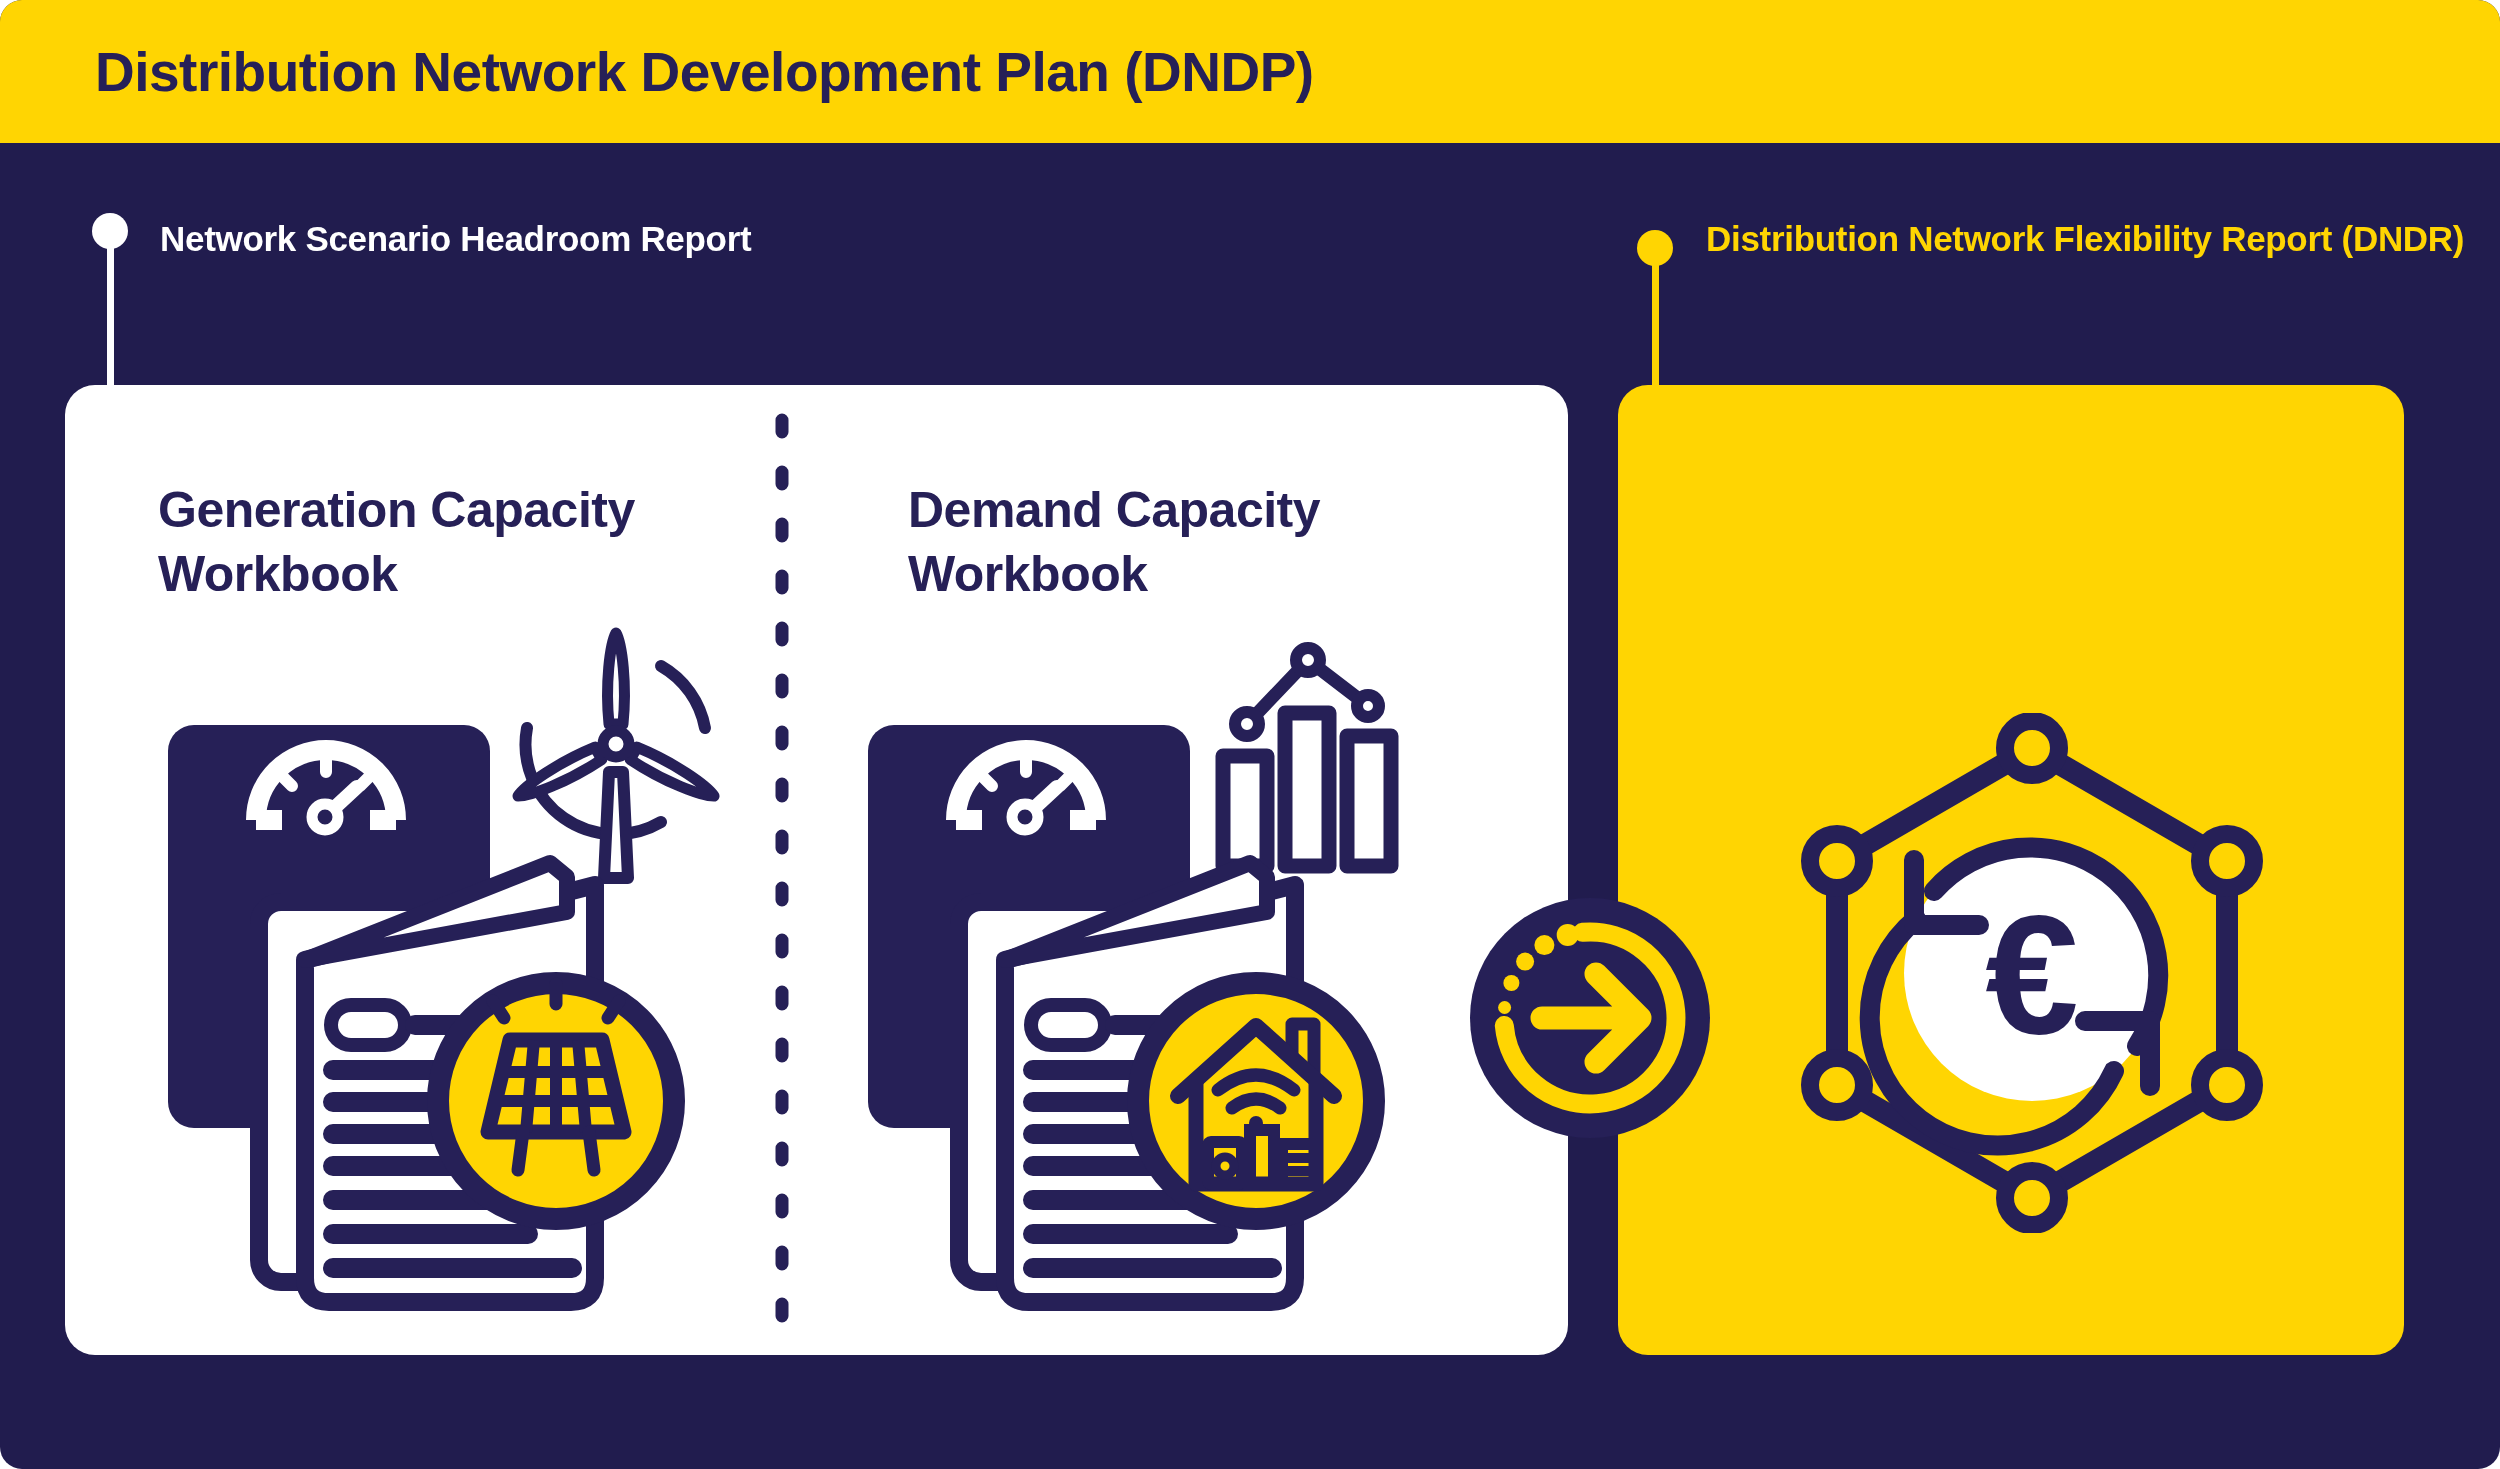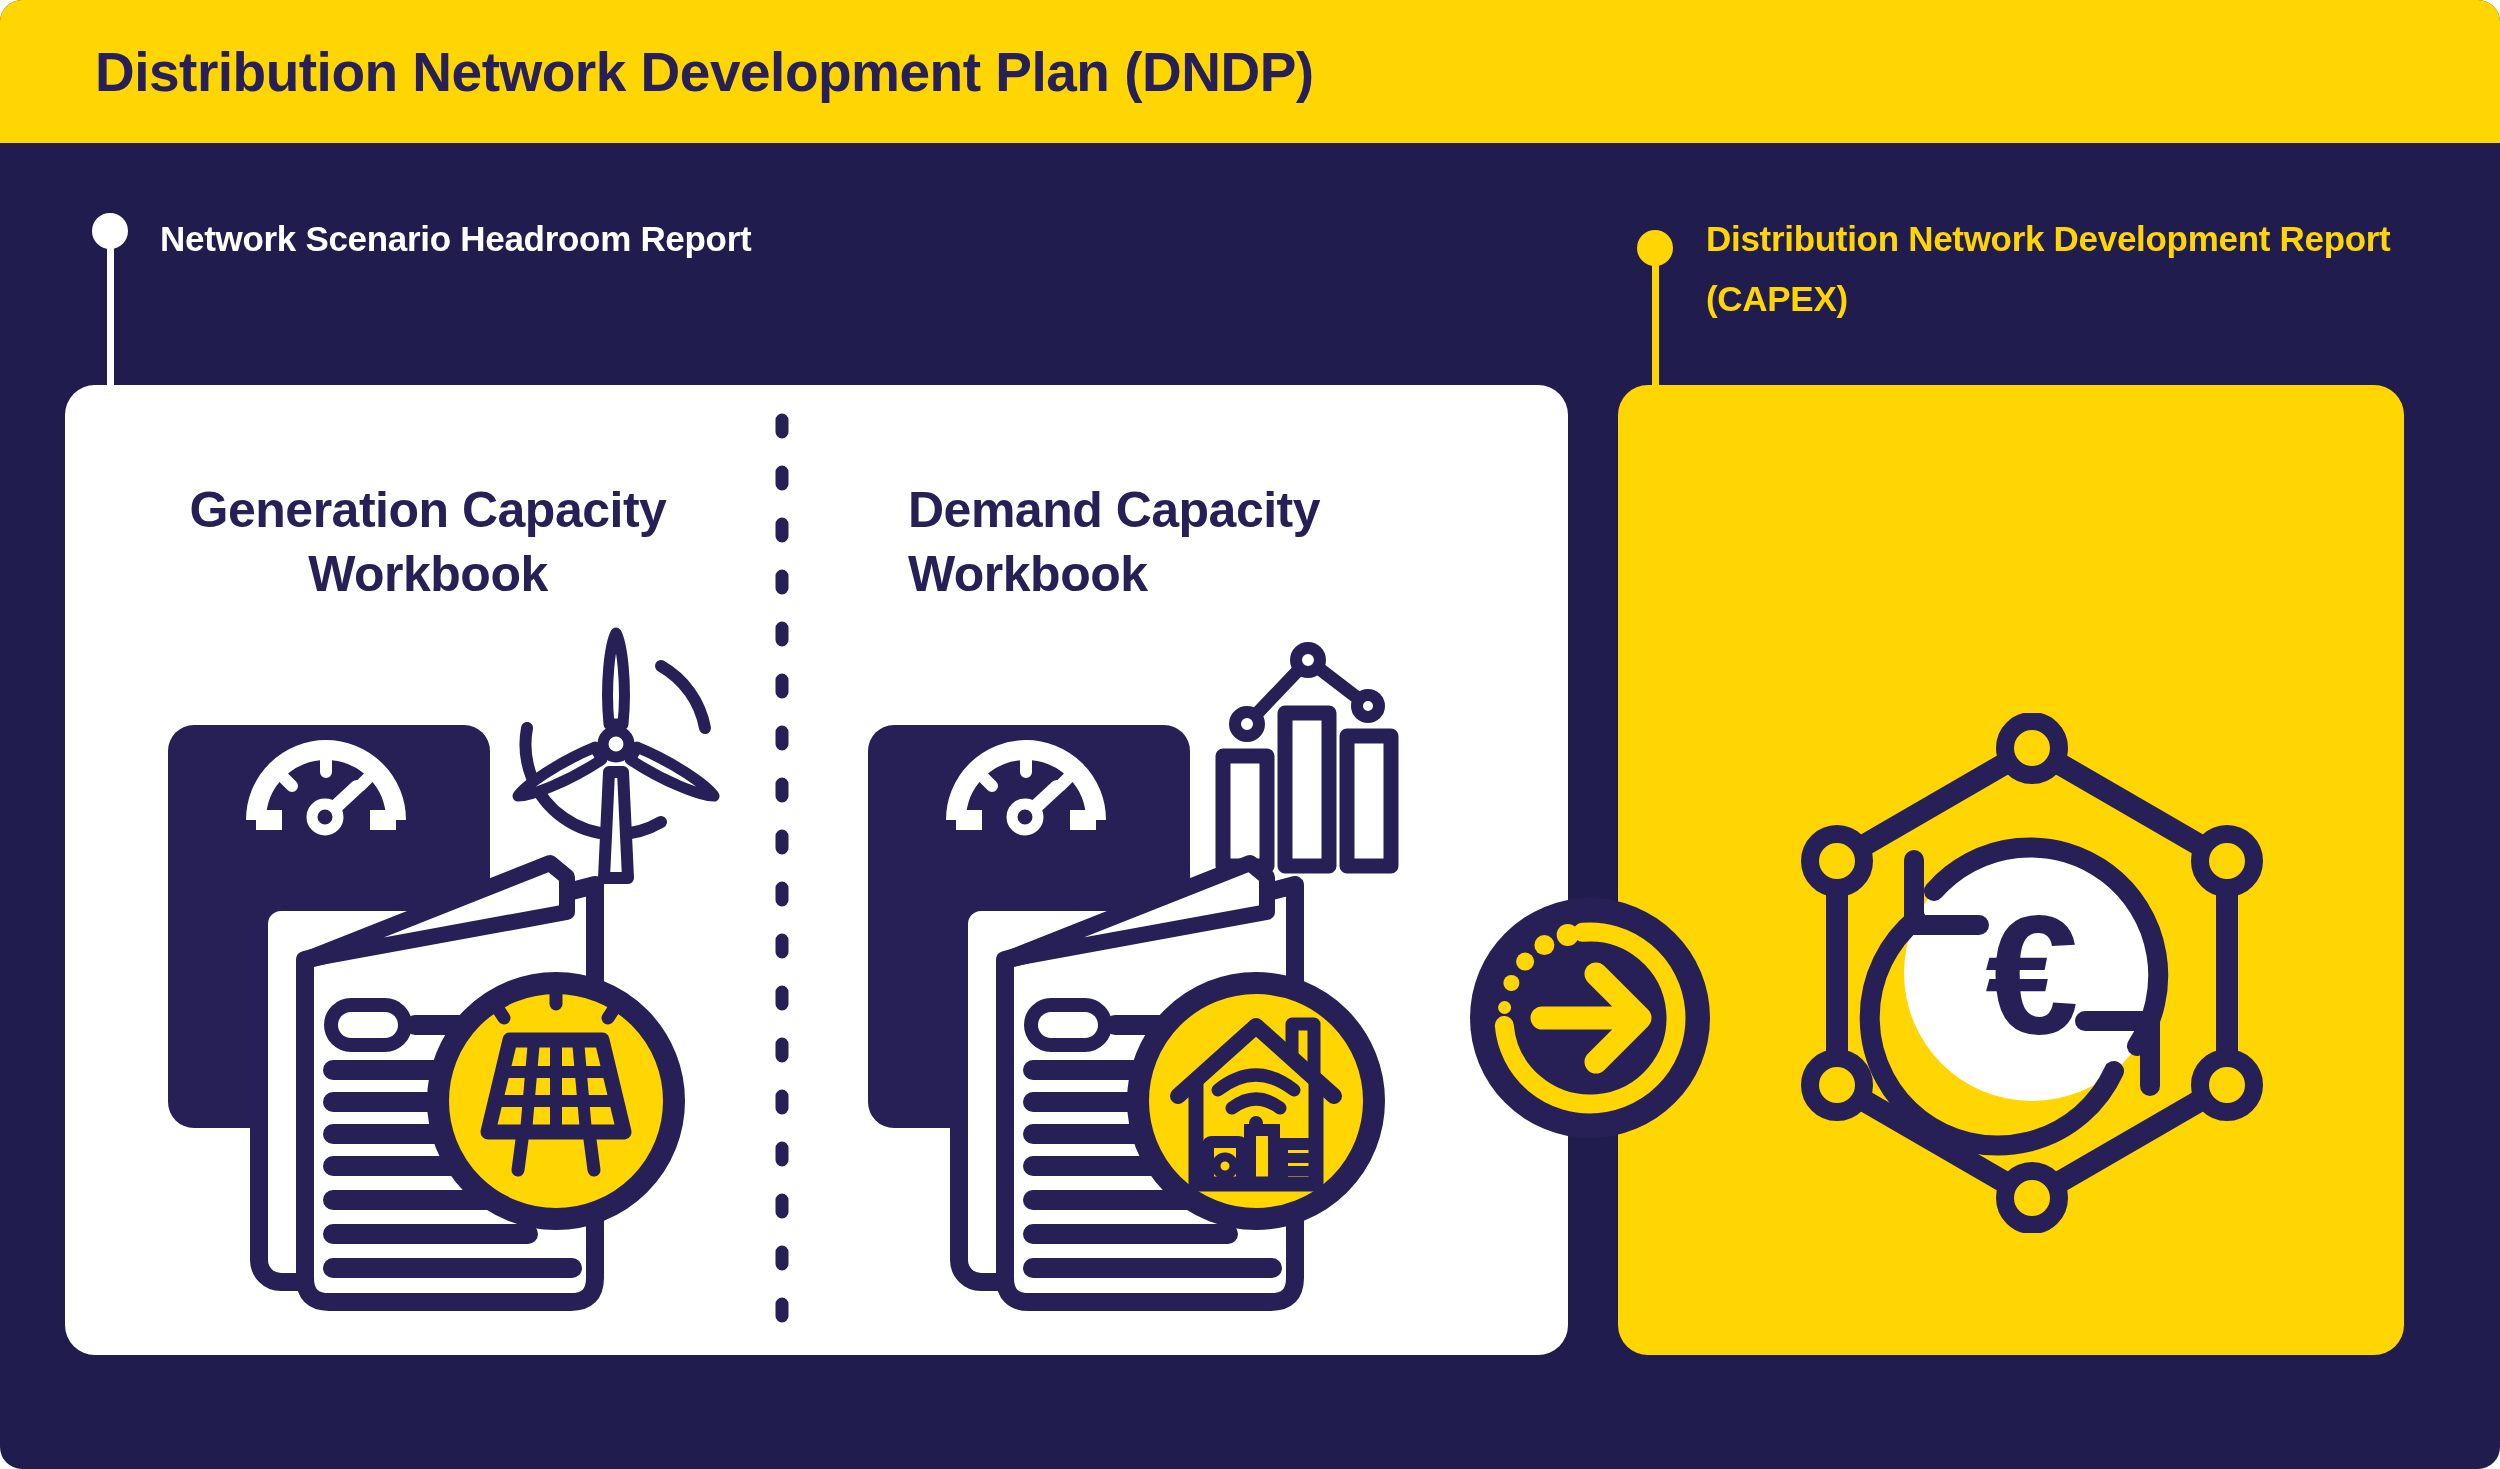--- a/index.html
+++ b/index.html
@@ -22,21 +22,21 @@
   .dot{position:absolute;width:36px;height:36px;border-radius:50%;}
   .dot-left{left:92px;top:213px;background:var(--white);}
   .dot-right{left:1637px;top:230px;background:var(--yellow);}
   .stem{position:absolute;width:7px;}
   .stem-left{left:107px;top:238px;height:150px;background:var(--white);}
   .stem-right{left:1652px;top:255px;height:133px;background:var(--yellow);}
   .section-label{position:absolute;font-size:35px;letter-spacing:-0.3px;line-height:60px;}
   .label-left{left:160px;top:209px;color:var(--white);white-space:nowrap;}
   .label-right{left:1706px;top:209px;width:760px;color:var(--yellow);}
   .card-title{position:absolute;color:var(--ink);font-size:50px;line-height:64px;letter-spacing:-0.5px;margin:0;}
-  .gen-title{left:158px;top:478px;width:540px;text-align:center;}
+  .gen-title{left:158px;top:478px;width:540px;}
   .dem-title{left:908px;top:478px;width:540px;}
   .capex-title{left:1695px;top:488px;width:690px;font-size:62px;line-height:78px;letter-spacing:-1px;}
   svg{position:absolute;display:block;}
   .cluster-gen{left:160px;top:620px;}
   .cluster-dem{left:860px;top:620px;}
   .divider{left:769px;top:408px;}
   .flow{left:1458px;top:886px;}
   .hex{left:1772px;top:713px;}
   
   .ink-s{stroke:var(--ink);}
@@ -56,21 +56,21 @@
   <header class="band">
     <h1>Distribution Network Development Plan (DNDP)</h1>
   </header>
 
   <span class="dot dot-left"></span>
   <span class="stem stem-left"></span>
   <div class="section-label label-left">Network Scenario Headroom Report</div>
 
   <span class="dot dot-right"></span>
   <span class="stem stem-right"></span>
-  <div class="section-label label-right">Distribution Network Development Report (CAPEX)</div>
+  <div class="section-label label-right">Distribution Network Flexibility Report (DNDR)</div>
 
   <section class="panel panel-white"></section>
 
   <section class="panel panel-yellow"></section>
 
   <h2 class="card-title gen-title">Generation Capacity Workbook</h2>
   <h2 class="card-title dem-title">Demand Capacity Workbook</h2>
 
   <svg class="divider" width="26" height="940" viewBox="0 0 26 940">
     <line x1="13" y1="12" x2="13" y2="928" class="ink-s" stroke-width="13" stroke-linecap="round" stroke-dasharray="12 40"></line>

